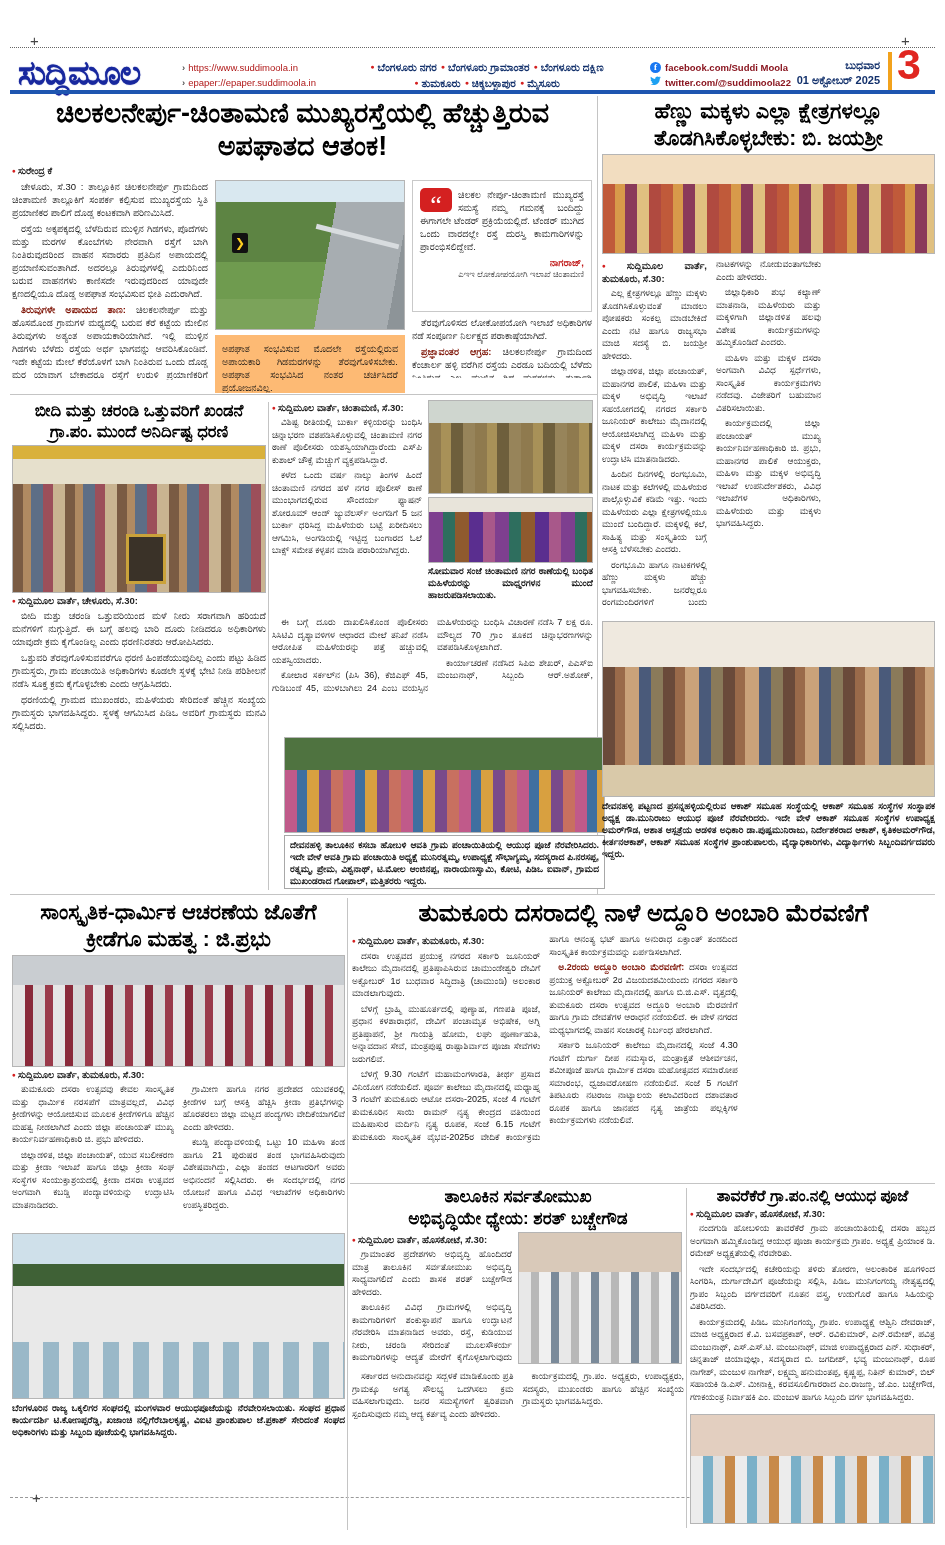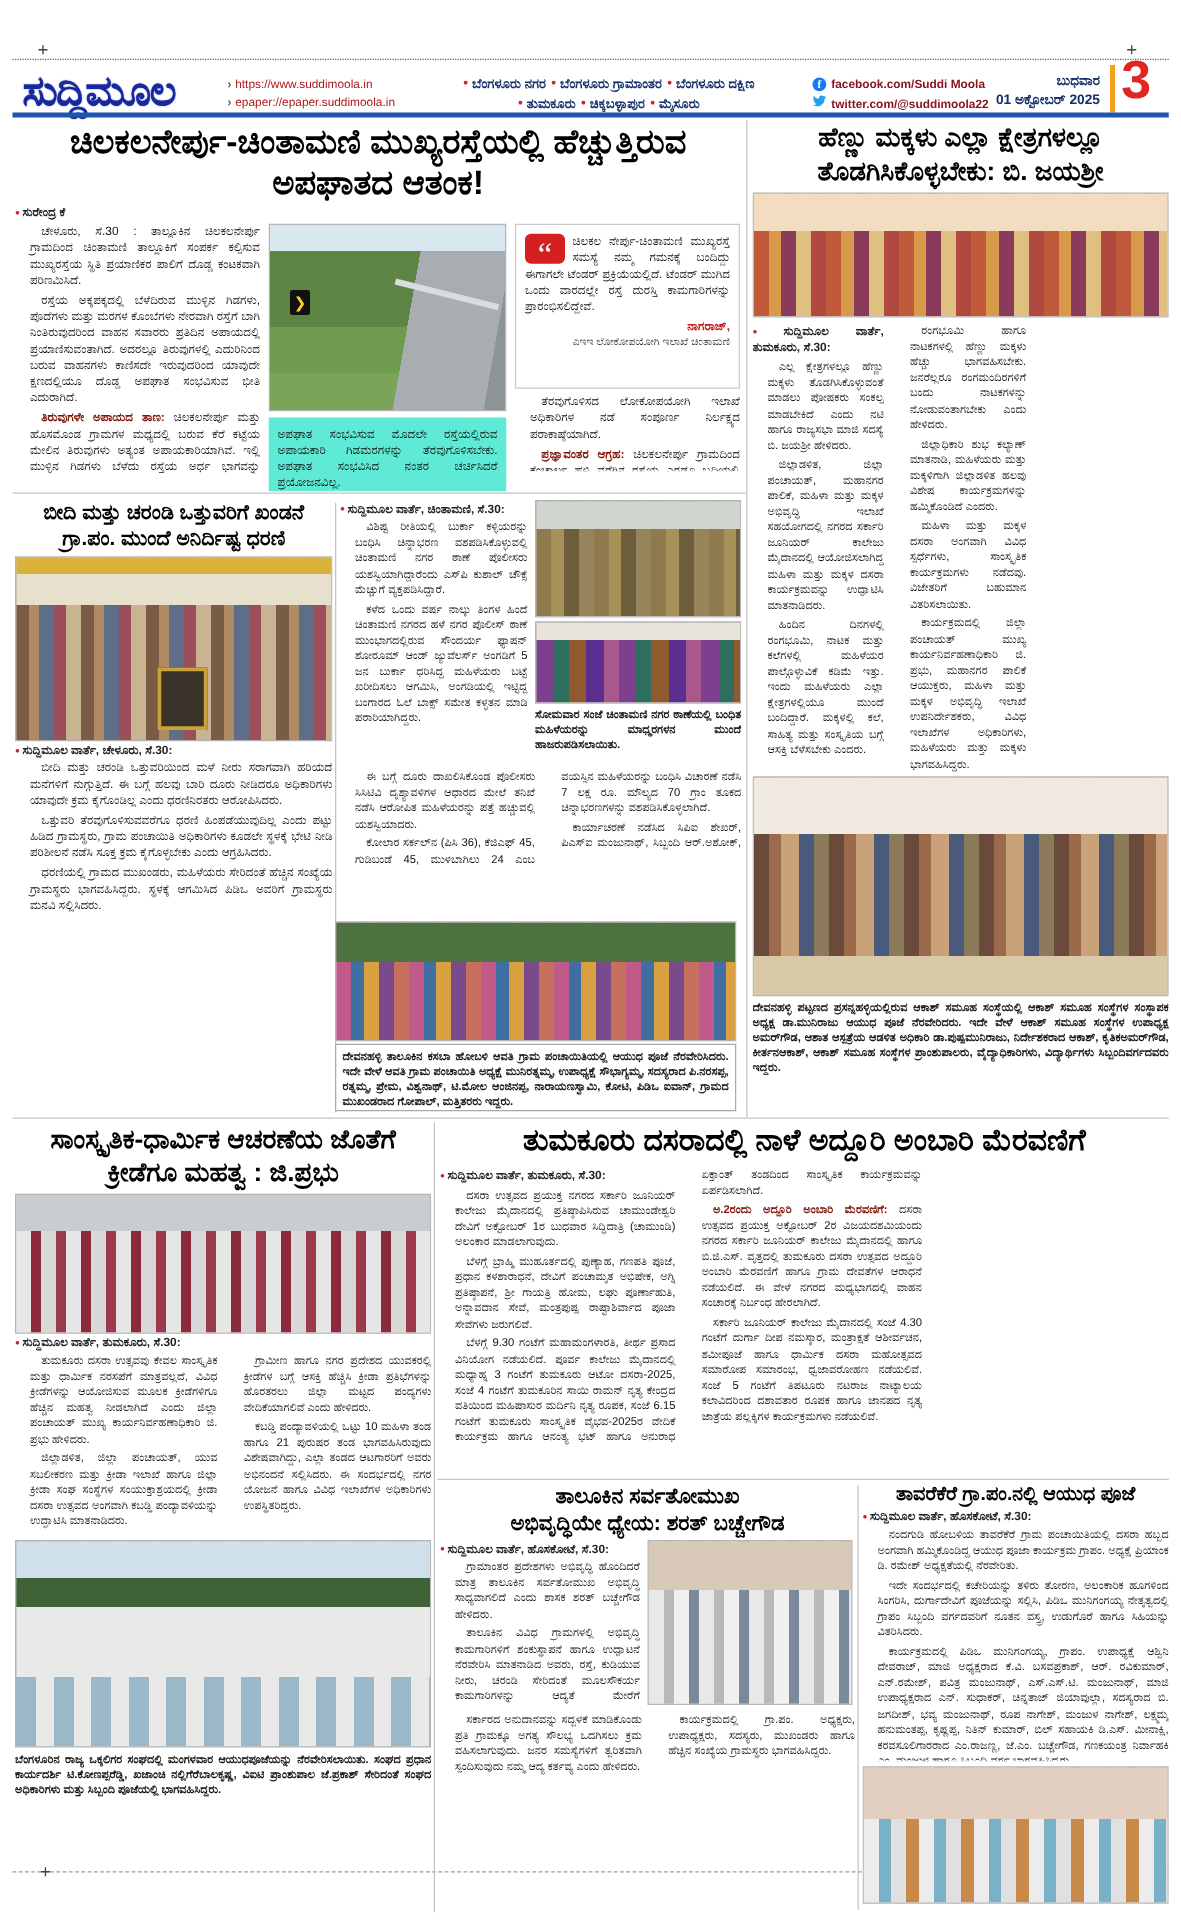--- a/index.html
+++ b/index.html
@@ -28,21 +28,21 @@
   .orangebar{position:absolute;left:888px;top:52px;width:4px;height:38px;background:#f2a21c;}
   .pageno{position:absolute;left:897px;top:40px;font-size:43px;font-weight:bold;color:#e02620;}
   .bluerule{position:absolute;left:10px;top:90px;width:925px;height:4px;background:#1e55b0;}
   
   .vline{position:absolute;width:1px;background:#c4c4c4;}
   .hline{position:absolute;height:1px;background:#c4c4c4;}
   .headline{font-weight:bold;color:#000;text-align:center;}
   .byline{font-size:9.5px;font-weight:bold;color:#222;margin:2px 0;}
   .byline::before{content:"●";color:#d42020;font-size:6.5px;vertical-align:1px;margin-right:2px;}
   .body-text{font-size:9.5px;line-height:13px;text-align:justify;overflow:hidden;}
-  .para{margin:0 0 3px 12px;text-indent:9px;}
+  .para{margin:0 0 3px 0;text-indent:9px;}
   .lead{color:#7e1406;}
   .caption{font-size:9px;line-height:12px;text-align:justify;font-weight:600;color:#151515;}
   .caption-box{border:1px solid #a8a8a8;padding:3px 5px;background:#fff;}
   .photo{border:1px solid #b5b5b5;box-sizing:border-box;position:relative;overflow:hidden;}
   
   .photo-road{background:linear-gradient(#d9e8f0 0 14%,transparent 14%),
     linear-gradient(100deg,transparent 58%,#a7adb1 58% 92%,#8d9498 92%),
     linear-gradient(#5d8443 0 55%,#6f9b4f 55% 80%,#7ba35a 80%);}
   .sign{position:absolute;left:16px;top:52px;width:16px;height:20px;background:#111;border-radius:2px;
         color:#ffcf20;font-size:12px;line-height:20px;text-align:center;font-weight:bold;}
@@ -69,37 +69,37 @@
     linear-gradient(transparent 32%,#e9e9e9 32% 66%,transparent 66%),
     repeating-linear-gradient(90deg,#9ab8c8 0 16px,#e9e9e9 16px 30px),
     linear-gradient(#888 0 100%);}
   .photo-sharath{background:linear-gradient(#d9c9b9 0 30%,transparent 30%),
     repeating-linear-gradient(90deg,#e8e8e8 0 12px,#b8b8b8 12px 20px,#f0f0f0 20px 32px,#7a8a9a 32px 40px);}
   .photo-tav{background:linear-gradient(#e3cfc0 0 38%,transparent 38%),
     repeating-linear-gradient(90deg,#ececec 0 12px,#7ab0c8 12px 22px,#e0e0e0 22px 34px,#c88a4a 34px 44px);}
   
   .quotebox{border:1px solid #c9c9c9;padding:7px 7px 5px;font-size:9.5px;line-height:13px;text-align:justify;
             background:#fff;box-sizing:border-box;}
-  .quotebox.beige{background:#5eead4;border:none;}
+  .quotebox.beige{background:#fdba74;border:none;}
   .q-icon{float:left;width:32px;height:24px;background:#d42020;border-radius:5px;color:#fff;
           font-size:26px;line-height:34px;text-align:center;margin:0 6px 2px 0;font-family:"Liberation Serif",serif;}
   .q-name{display:block;text-align:right;color:#c01818;font-weight:bold;margin-top:3px;}
   .q-role{display:block;text-align:right;font-size:8.5px;color:#333;line-height:11px;}
   
   .a1{left:12px;top:97px;width:581px;height:296px;overflow:hidden;}
   .a1 .headline{font-size:27px;line-height:33px;}
   .a1-row{display:flex;gap:7px;margin-top:3px;}
   .dharani{left:12px;top:400px;width:254px;height:490px;overflow:hidden;}
   .dharani .headline{font-size:16.5px;line-height:21px;}
   .police{left:272px;top:397px;width:321px;height:338px;overflow:hidden;}
   .police .headline{font-size:18.5px;line-height:24px;}
   .police-row{display:flex;gap:6px;margin-top:3px;}
   .cols2{column-count:2;column-gap:9px;}
   .cols3{column-count:3;column-gap:9px;column-fill:auto;}
-  .avathi{left:268px;top:737px;width:321px;height:154px;}
+  .avathi{left:284px;top:737px;width:321px;height:154px;}
   .jaya{left:602px;top:97px;width:333px;height:796px;overflow:hidden;}
   .jaya .headline{font-size:21px;line-height:27px;}
   .sports{left:12px;top:898px;width:333px;height:632px;overflow:hidden;}
   .sports .headline{font-size:21px;line-height:27px;}
   .dasara{left:352px;top:898px;width:583px;height:282px;overflow:hidden;}
   .dasara .headline{font-size:24px;line-height:30px;}
   .sharath{left:352px;top:1186px;width:332px;height:344px;overflow:hidden;}
   .sharath .headline{font-size:17px;line-height:22px;}
   .sharath-row{display:flex;gap:6px;margin-top:2px;}
   .tav{left:690px;top:1186px;width:245px;height:344px;overflow:hidden;}

